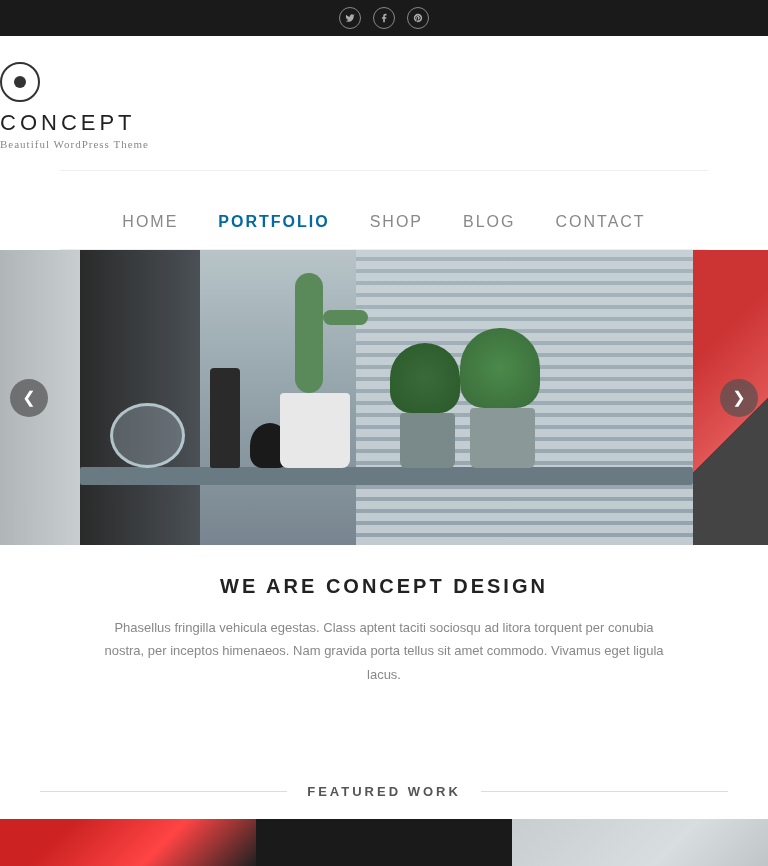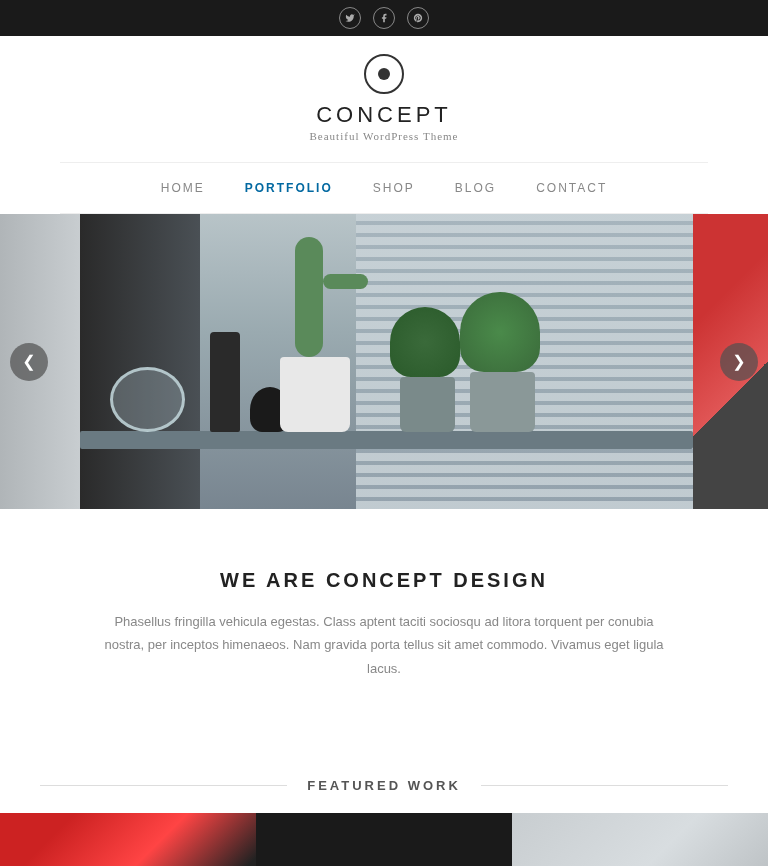--- a/index.html
+++ b/index.html
@@ -24,22 +24,21 @@
       justify-content: center;
       color: #aaa;
       font-size: 11px;
       cursor: pointer;
     }
 
     
     .header {
       display: flex;
       flex-direction: column;
-      align-items: center;
-      padding: 18px 0 20px;
+      padding: 26px 0 20px;
     }
     .logo-icon {
       width: 40px;
       height: 40px;
       border: 2px solid #333;
       border-radius: 50%;
       display: flex;
       align-items: center;
       justify-content: center;
       margin-bottom: 8px;
@@ -70,26 +69,27 @@
       display: flex;
       justify-content: center;
       gap: 40px;
       padding: 18px 0 18px;
       border-top: 1px solid #eee;
       border-bottom: 1px solid #eee;
       margin: 0 60px;
     }
     .nav-item {
       font-family: 'Arial', sans-serif;
-      font-size: 12px;
+      font-size: 16px;
       letter-spacing: 2px;
       color: #888;
       text-decoration: none;
       cursor: pointer;
       font-weight: 400;
+      margin-top: 24px;
     }
     .nav-item.active {
       color: #0369a1;
       font-weight: 700;
     }
 
     
     .slider-wrapper {
       position: relative;
       width: 768px;
@@ -261,21 +261,21 @@
     }
     .edge-right-inner {
       width: 100%;
       height: 100%;
       background: linear-gradient(135deg, #cc3333 30%, #e05555 60%, #444 60%);
     }
 
     
     .about-section {
       text-align: center;
-      padding: 60px 80px 40px;
+      padding: 30px 80px 40px;
     }
     .about-title {
       font-family: 'Arial', sans-serif;
       font-size: 20px;
       font-weight: 700;
       letter-spacing: 3px;
       color: #222;
       margin-bottom: 18px;
     }
     .about-text {

